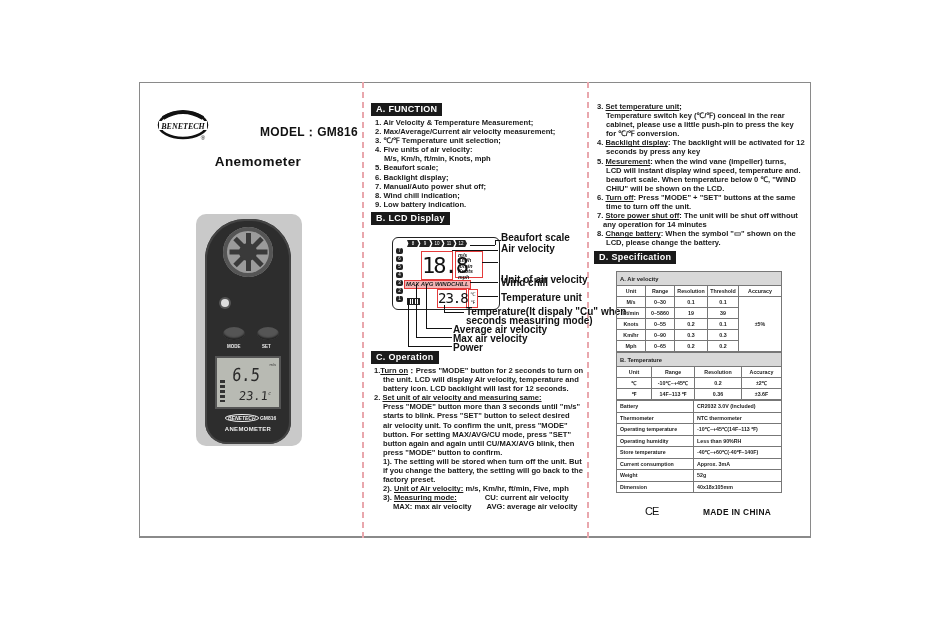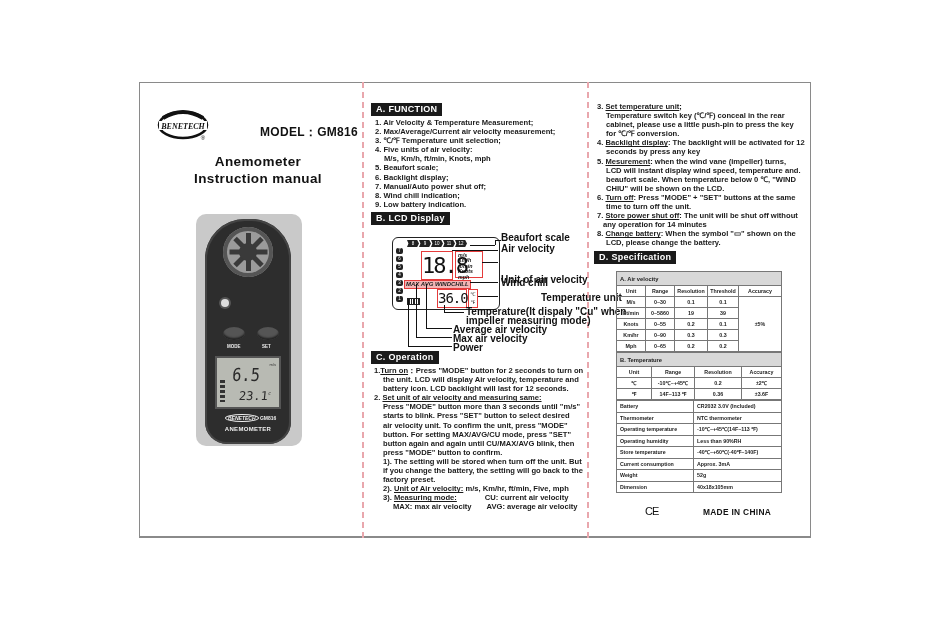--- a/index.html
+++ b/index.html
@@ -70,21 +70,20 @@
 <svg class="logo" viewBox="0 0 52 34">
   <ellipse cx="26" cy="17" rx="24" ry="13" fill="none" stroke="#111" stroke-width="2.5"></ellipse>
   <path d="M6 10 Q26 -2 46 10" fill="none" stroke="#111" stroke-width="4"></path>
   <rect x="2" y="13" width="48" height="9" fill="#fff"></rect>
   <text x="26" y="20.5" font-size="8" font-family="Liberation Serif,serif" font-weight="bold" font-style="italic" text-anchor="middle" fill="#111">BENETECH</text>
   <text x="46" y="32" font-size="6" text-anchor="middle" fill="#111">®</text>
 </svg>
 <div class="model">MODEL：GM816</div>
 <div class="title">
   <div>Anemometer</div>
-  <div>Instruction manual</div>
 </div>
 
 <div class="photo-bg"></div>
 <div class="device">
   <div class="fan">
     <div class="blade" style="transform:rotate(0deg)"></div>
     <div class="blade" style="transform:rotate(45deg)"></div>
     <div class="blade" style="transform:rotate(90deg)"></div>
     <div class="blade" style="transform:rotate(135deg)"></div>
     <div class="fan-hub"></div>
@@ -135,21 +134,21 @@
   <div class="seg-big">18.8</div>
   <div class="units">
     <div>m/s</div>
     <div>Km/h</div>
     <div>ft/min</div>
     <div>Knots</div>
     <div>mph</div>
   </div>
   <div class="chill">MAX AVG WINDCHILL</div>
   <div class="batt"></div>
-  <div class="seg-sm">36.0</div>
+  <div class="seg-sm">23.8</div>
   <div class="tunit">
     <div>℃</div>
     <div>℉</div>
   </div>
 </div>
 
 <div class="ln" style="left:500px;top:240px;width:2px;height:0;"></div>
 <div class="ln" style="left:495px;top:240px;width:1px;height:5px;"></div>
 <div class="ln" style="left:495px;top:240px;width:6px;height:1px;"></div>
 <div class="ln" style="left:470px;top:245px;width:25px;height:1px;"></div>
@@ -163,24 +162,24 @@
 <div class="ln" style="left:426px;top:328px;width:26px;height:1px;"></div>
 <div class="ln" style="left:416px;top:284px;width:1px;height:54px;"></div>
 <div class="ln" style="left:416px;top:337px;width:36px;height:1px;"></div>
 <div class="ln" style="left:408px;top:300px;width:1px;height:47px;"></div>
 <div class="ln" style="left:408px;top:346px;width:44px;height:1px;"></div>
 
 <div class="callout" style="left:501px;top:232px;">Beaufort scale</div>
 <div class="callout" style="left:501px;top:243px;">Air velocity</div>
 <div class="callout" style="left:501px;top:274px;">Unit of air velocity</div>
 <div class="callout" style="left:501px;top:277px;">Wind chill</div>
-<div class="callout" style="left:501px;top:292px;padding-left:40px;">Temperature unit</div>
+<div class="callout" style="left:501px;top:292px;">Temperature unit</div>
 <div class="callout" style="left:466px;top:307px;line-height:9px;">
   <div>Temperature(It dispaly "Cu" when</div>
-  <div>impeller measuring mode)</div>
+  <div>seconds measuring mode)</div>
 </div>
 <div class="callout" style="left:453px;top:324px;">Average air velocity</div>
 <div class="callout" style="left:453px;top:333px;">Max air velocity</div>
 <div class="callout" style="left:453px;top:342px;">Power</div>
 
 <div class="sec" style="left:371px;top:351px;">C. Operation</div>
 <div class="txt" style="left:374px;top:366px;">
   <div>1.<span class="u">Turn on</span><span>：Press "MODE" button for 2 seconds to turn on</span></div>
   <div class="ind">the unit. LCD will display Air velocity, temperature and</div>
   <div class="ind">battery icon. LCD backlight will last for 12 seconds.</div>

